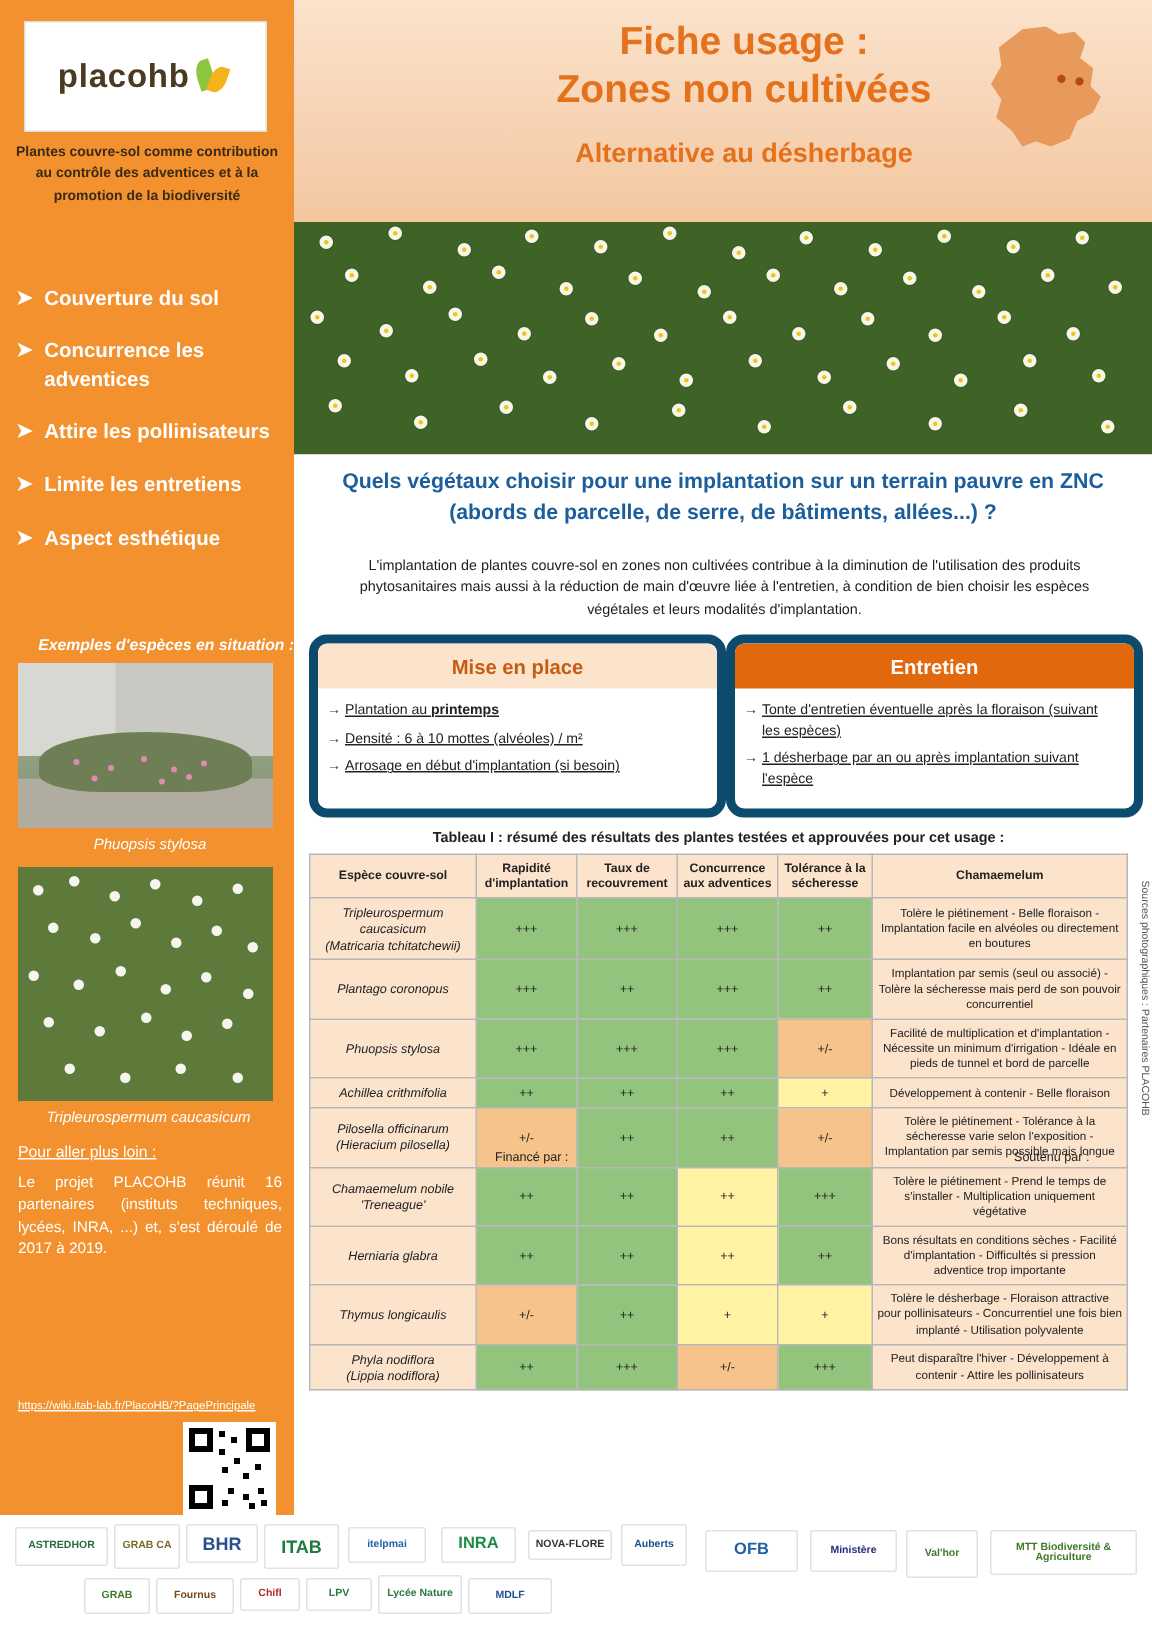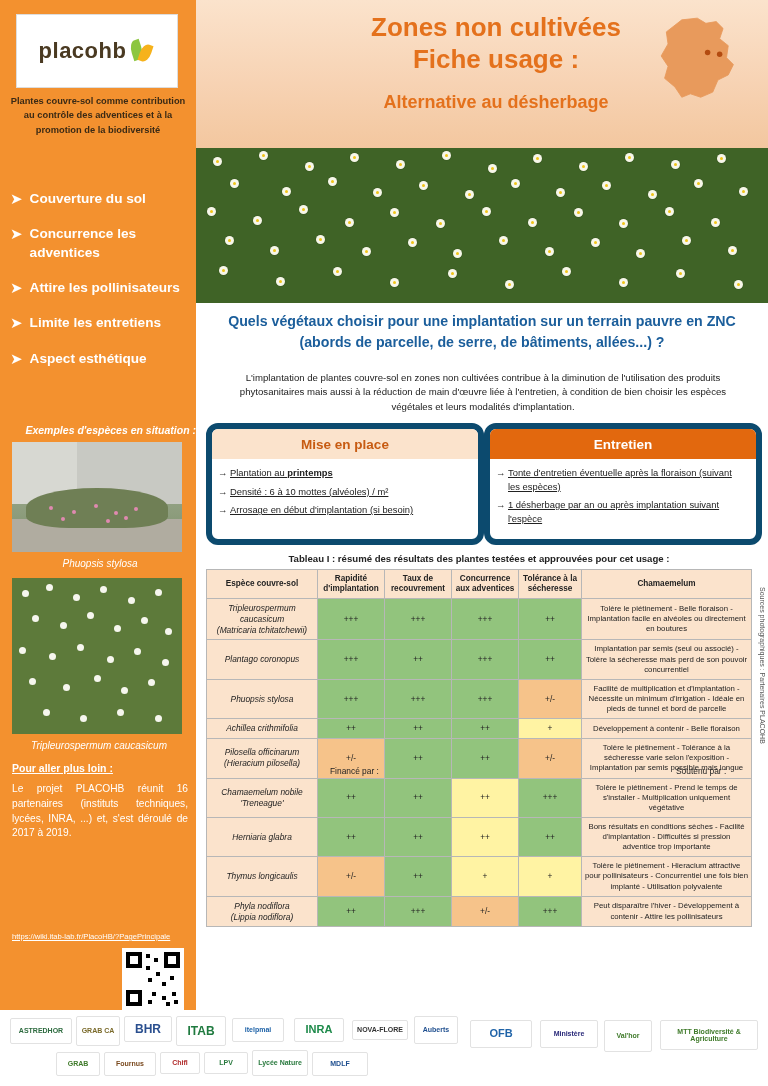--- a/index.html
+++ b/index.html
@@ -65,21 +65,21 @@
     position:absolute;left:12px;top:578px;width:170px;height:156px;
     background:#5d7a3a;overflow:hidden;
   }
   .photo2 .d{position:absolute;width:7px;height:7px;border-radius:50%;background:#f6f6ee;}
   .cap2{
     position:absolute;left:6px;top:740px;width:186px;text-align:center;
     color:#ffffff;font-size:10px;font-style:italic;
   }
   .more-title{
     position:absolute;left:12px;top:762px;width:176px;
-    color:#ffffff;font-size:10.5px;font-weight:bold;text-decoration:underline;
+    color:#ffffff;font-size:10.5px;font-weight:normal;text-decoration:underline;
   }
   .para{
     position:absolute;left:12px;width:176px;color:#ffffff;font-size:10.2px;line-height:1.45;text-align:justify;
   }
   .p1{top:782px;}
   .p2{top:852px;}
   .link{
     position:absolute;left:12px;top:932px;width:176px;color:#ffffff;font-size:7.6px;
     text-decoration:underline;word-break:break-all;
   }
@@ -291,22 +291,22 @@
     <div class="cell" style="left:26px;top:52px;width:4px;height:4px;"></div>
     <div class="cell" style="left:44px;top:54px;width:4px;height:4px;"></div>
     <div class="cell" style="left:52px;top:52px;width:4px;height:4px;"></div>
   </div>
 
   <div class="partners-label">Partenaires :</div>
 </div>
 
 <div class="header">
   <div class="h-title">
+    <div>Fiche usage :</div>
     <div>Zones non cultivées</div>
-    <div>Fiche usage :</div>
   </div>
   <div class="h-sub">Alternative au désherbage</div>
   <svg class="france" viewBox="0 0 100 110">
     <path d="M30,6 L48,4 L58,10 L70,8 L78,16 L74,28 L84,36 L82,50 L90,58 L84,70 L72,76 L66,90 L52,96 L40,92 L30,96 L22,84 L10,74 L14,60 L6,48 L14,34 L12,20 Z" fill="#E89A5C" stroke="#E89A5C" stroke-width="1"></path>
     <circle cx="60" cy="44" r="3.2" fill="#B34B10"></circle>
     <circle cx="74" cy="46" r="3.2" fill="#B34B10"></circle>
   </svg>
 </div>
 
 <div class="banner">
@@ -461,21 +461,21 @@
           <td style="background: rgb(255, 243, 163);">++</td>
           <td style="background: rgb(146, 196, 125);">++</td>
           <td class="cmt">Bons résultats en conditions sèches - Facilité d'implantation - Difficultés si pression adventice trop importante</td>
         </tr>
         <tr>
           <td class="sp">Thymus longicaulis</td>
           <td style="background: rgb(246, 195, 138);">+/-</td>
           <td style="background: rgb(146, 196, 125);">++</td>
           <td style="background: rgb(255, 243, 163);">+</td>
           <td style="background: rgb(255, 243, 163);">+</td>
-          <td class="cmt">Tolère le piétinement - Hieracium attractive pour pollinisateurs - Concurrentiel une fois bien implanté - Utilisation polyvalente</td>
+          <td class="cmt">Tolère le désherbage - Floraison attractive pour pollinisateurs - Concurrentiel une fois bien implanté - Utilisation polyvalente</td>
         </tr>
         <tr>
           <td class="sp">Phyla nodiflora<br>(Lippia nodiflora)</td>
           <td style="background: rgb(146, 196, 125);">++</td>
           <td style="background: rgb(146, 196, 125);">+++</td>
           <td style="background: rgb(246, 195, 138);">+/-</td>
           <td style="background: rgb(146, 196, 125);">+++</td>
           <td class="cmt">Peut disparaître l'hiver - Développement à contenir - Attire les pollinisateurs</td>
         </tr>
       </tbody>

